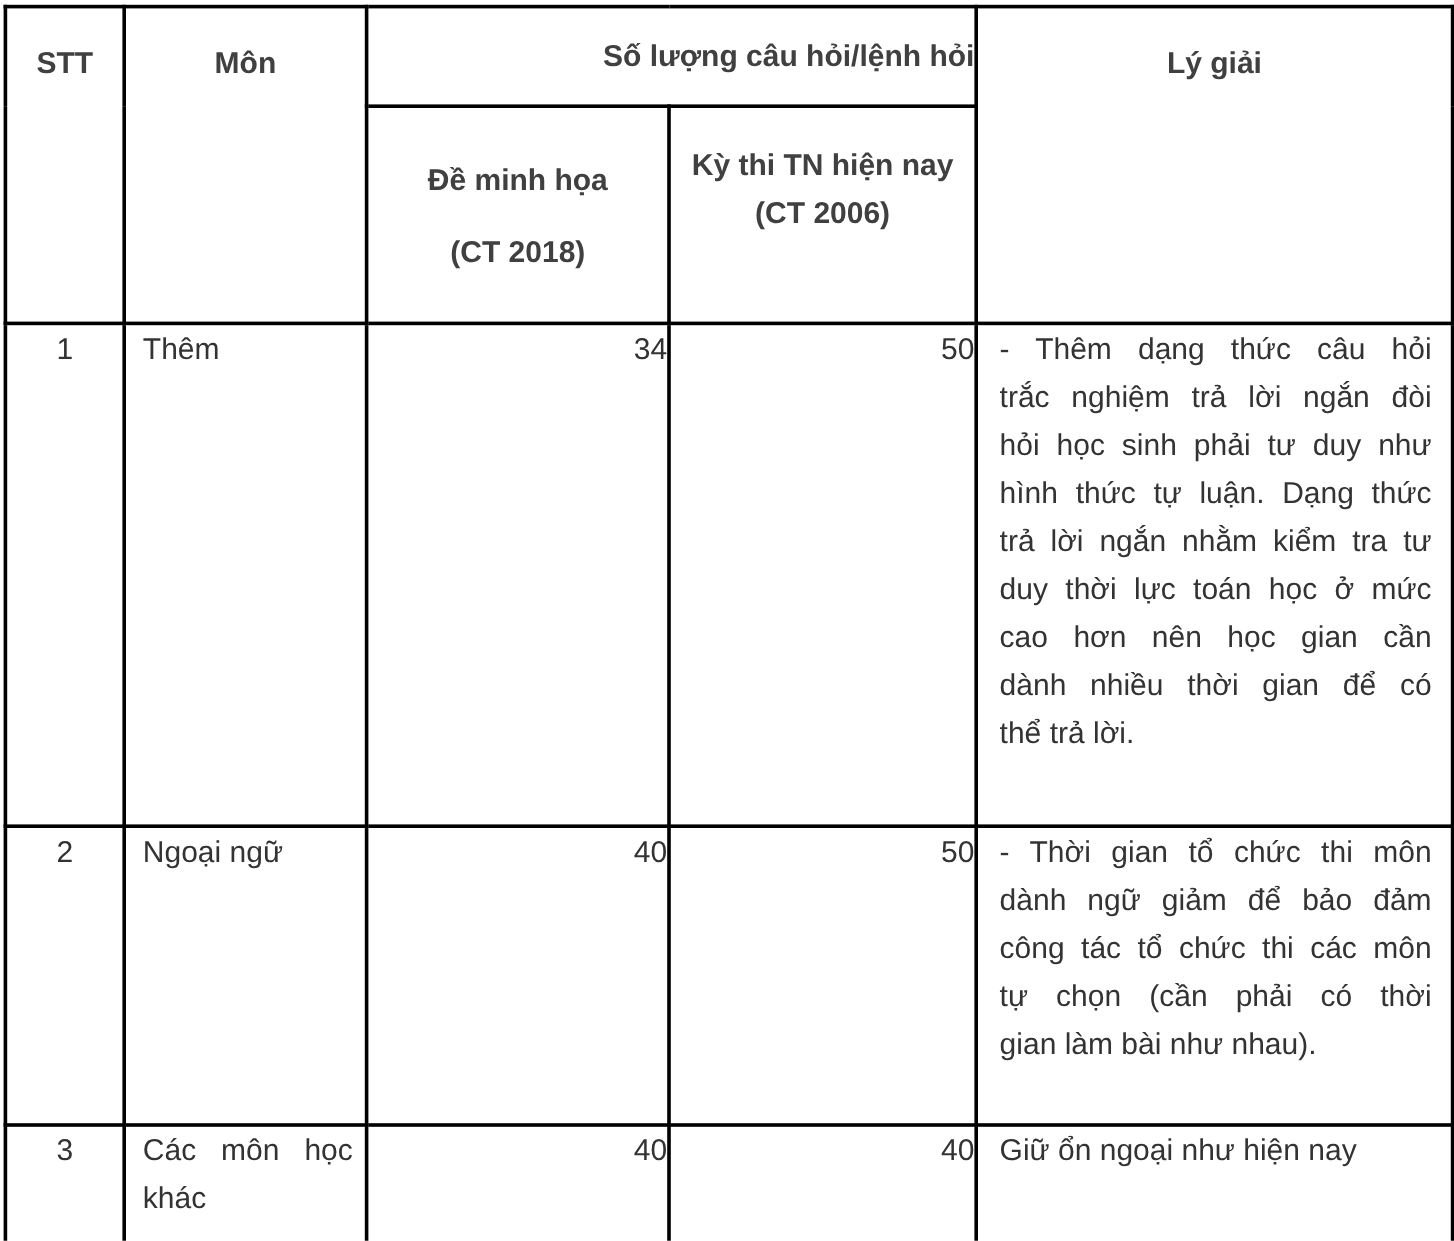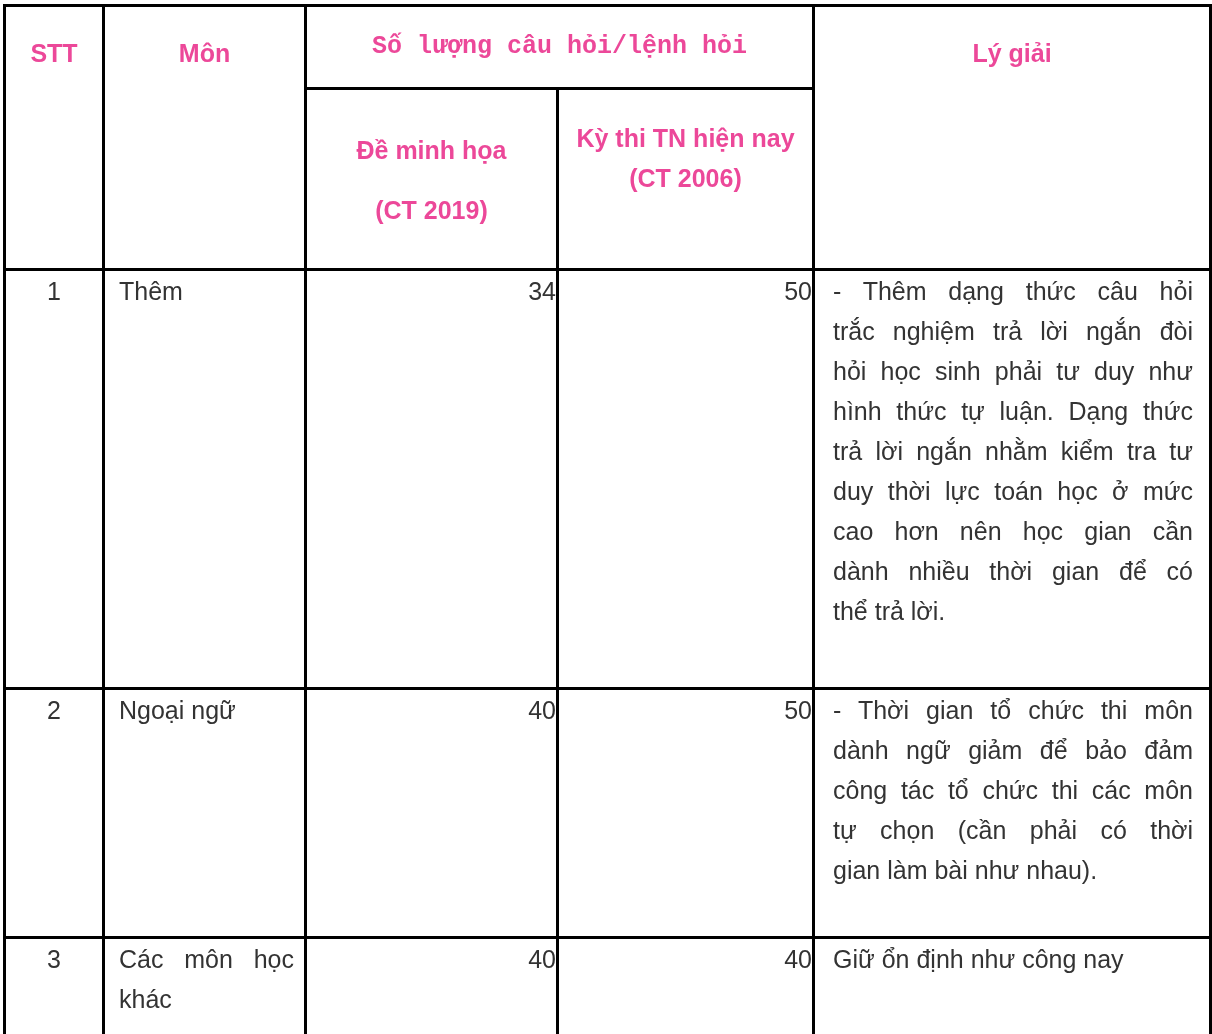--- a/index.html
+++ b/index.html
@@ -25,28 +25,27 @@
     }
     table.cmp td, table.cmp th {
       border: 3px solid #000000;
       vertical-align: top;
       padding: 0;
       font-size: 25px;
       line-height: 40px;
     }
     th {
       font-weight: bold;
-      color: #ec4899;
+      color: #404040;
       margin-left: 16px;
     }
     .hdr-top {
       height: 80px;
       vertical-align: middle !important;
-      text-align: center;
-      font-family: Liberation Mono, monospace;
+      text-align: right;
     }
     th.tall {
       vertical-align: top;
       text-align: center;
       padding-top: 26px !important;
     }
     .sub {
       height: 148px;
       text-align: center;
     }
@@ -82,21 +81,21 @@
   <thead>
     <tr>
       <th rowspan="2" class="tall">STT</th>
       <th rowspan="2" class="tall">Môn</th>
       <th colspan="2" class="hdr-top">Số lượng câu hỏi/lệnh hỏi</th>
       <th rowspan="2" class="tall">Lý giải</th>
     </tr>
     <tr>
       <th class="sub sub1">
         <span class="hdr-line">Đề minh họa</span>
-        <span class="hdr-line">(CT 2019)</span>
+        <span class="hdr-line">(CT 2018)</span>
       </th>
       <th class="sub sub2">
         <span class="hdr-line">Kỳ thi TN hiện nay</span>
         <span class="hdr-line">(CT 2006)</span>
       </th>
     </tr>
   </thead>
   <tbody>
     <tr class="r1">
       <td class="stt">1</td>
@@ -130,17 +129,17 @@
     </tr>
     <tr class="r3">
       <td class="stt">3</td>
       <td class="mon">
         <span class="ly-line just">Các môn học</span>
         <span class="ly-line last">khác</span>
       </td>
       <td class="center">40</td>
       <td class="center">40</td>
       <td class="ly">
-        <span class="ly-line last">Giữ ổn định như công nay</span>
+        <span class="ly-line last">Giữ ổn ngoại như hiện nay</span>
       </td>
     </tr>
   </tbody>
 </table>
 
 </body></html>

